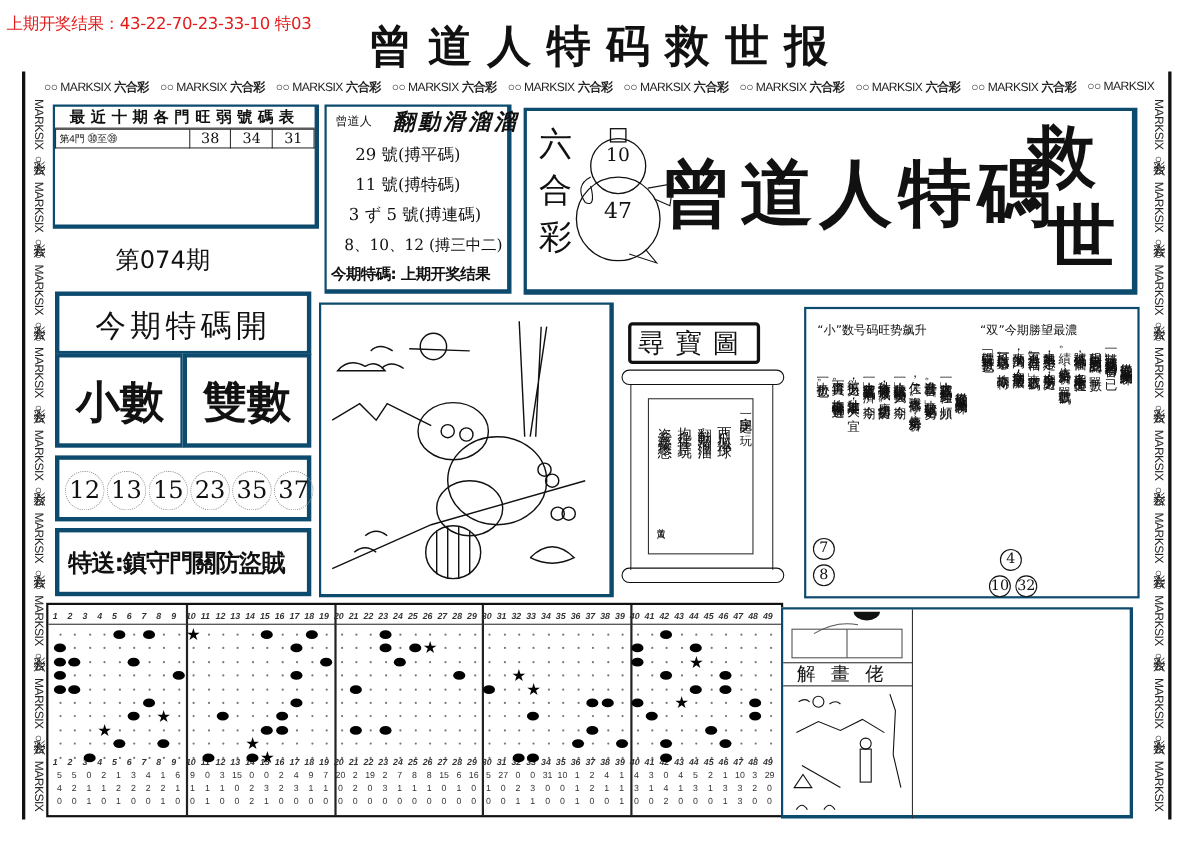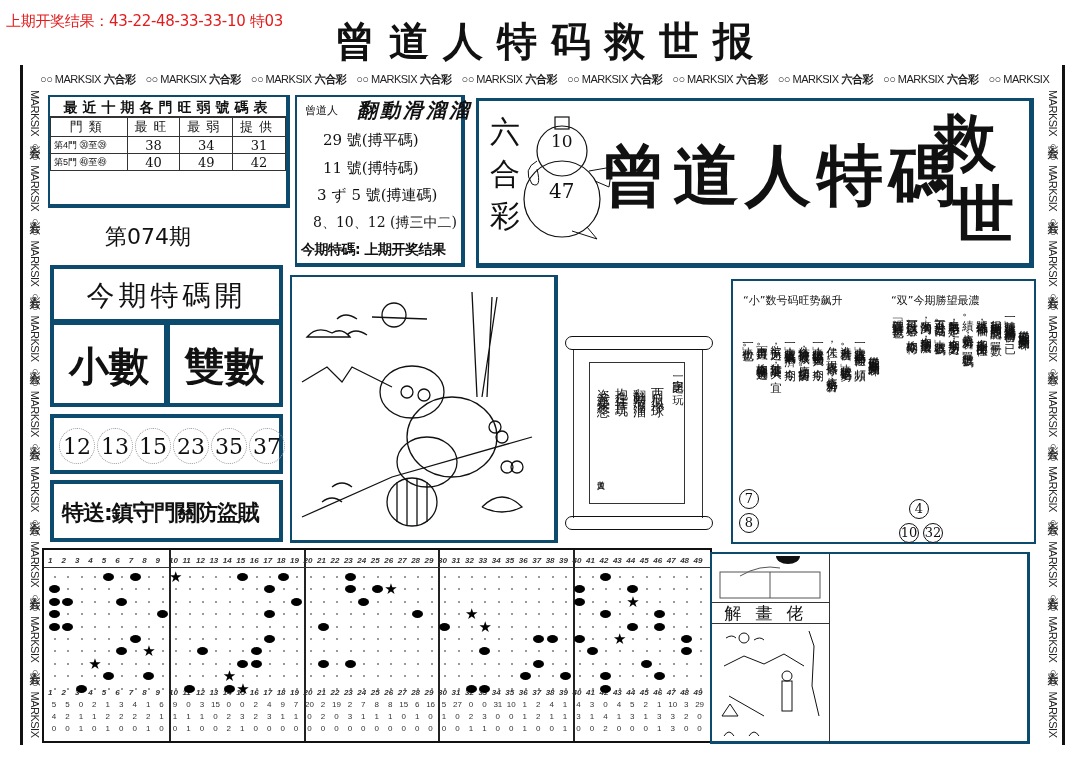--- a/index.html
+++ b/index.html
@@ -28,21 +28,21 @@
   .cell-dot{position:absolute;width:2px;height:2px;background:#777;border-radius:50%}
   .marker-dot{position:absolute;width:11px;height:8px;background:#000;border-radius:50%}
   .marker-star{position:absolute;font-size:15px;line-height:15px;color:#000}
   .cnt{position:absolute;font-size:8px;font-family:"Liberation Sans",sans-serif;color:#333;text-align:center;width:12px}
   .vdiv{position:absolute;top:0;bottom:0;width:2px;background:#222}
 </style>
 </head>
 <body>
 
 <div class="last-result">
-  <span>上期开奖结果：</span><span>43-22-48-33-33-10</span>&nbsp;<span>特03</span>
+  <span>上期开奖结果：</span><span>43-22-70-23-33-10</span>&nbsp;<span>特03</span>
 </div>
 
 <div class="masthead">曾道人特码救世报</div>
 
 <div class="frame"></div>
 
 <div class="strip-top" id="strip-top">
     <span>○○ <span>MARKSIX</span><b>六合彩</b></span>
     <span>○○ <span>MARKSIX</span><b>六合彩</b></span>
     <span>○○ <span>MARKSIX</span><b>六合彩</b></span>
@@ -54,37 +54,25 @@
     <span>○○ <span>MARKSIX</span><b>六合彩</b></span>
     <span>○○ <span>MARKSIX</span></span>
   </div>
 <div class="strip-side" id="strip-left" style="left:24px;top:90px;height:650px;"><span>MARKSIX 六合彩 ○○ </span><span>MARKSIX 六合彩 ○○ </span><span>MARKSIX 六合彩 ○○ </span><span>MARKSIX 六合彩 ○○ </span><span>MARKSIX 六合彩 ○○ </span><span>MARKSIX 六合彩 ○○ </span><span>MARKSIX 六合彩 ○○ </span><span>MARKSIX 六合彩 ○○ </span><span>MARKSIX 六合彩 ○○ </span></div>
 <div class="strip-side" id="strip-right" style="left:1042px;top:90px;height:650px;"><span>MARKSIX 六合彩 ○○ </span><span>MARKSIX 六合彩 ○○ </span><span>MARKSIX 六合彩 ○○ </span><span>MARKSIX 六合彩 ○○ </span><span>MARKSIX 六合彩 ○○ </span><span>MARKSIX 六合彩 ○○ </span><span>MARKSIX 六合彩 ○○ </span><span>MARKSIX 六合彩 ○○ </span><span>MARKSIX 六合彩 ○○ </span></div>
 
 <div class="box" style="left:48px;top:95px;width:242px;height:113px;border-width:2px 4px 4px 2px;">
   <div class="ten-title">最近十期各門旺弱號碼表</div>
   <table class="ten">
     <tbody>
-        <tr>
-      <th>門類</th>
-      <th>最旺</th>
-      <th>最弱</th>
-      <th>提供</th>
-    </tr>
     <tr>
           <td class="cat">第4門 ㉚至㊴</td>
           <td>38</td>
           <td>34</td>
           <td>31</td>
-        </tr>
-    <tr>
-          <td class="cat">第5門 ㊵至㊾</td>
-          <td>40</td>
-          <td>49</td>
-          <td>42</td>
         </tr>
   </tbody>
     </table>
 </div>
 
 <div class="issue">第074期</div>
 
 <div class="box" style="left:295px;top:95px;width:170px;height:172px;border-width:2px 4px 4px 2px;">
   <div class="treasure-line" style="left:8px;top:6px;font-size:11px;">曾道人</div>
   <div class="treasure-line" style="left:60px;top:0px;font-size:20px;font-style:italic;font-weight:bold;letter-spacing:3px">翻動滑溜溜</div>
@@ -156,20 +144,21 @@
         <circle cx="210" cy="160" r="6"></circle>
         <circle cx="215" cy="190" r="6"></circle>
         <circle cx="225" cy="190" r="6"></circle>
       <path d="M190 230 q20 -20 40 0 q-20 10 -40 0"></path>
       <path d="M40 210 q10 -8 20 0 M30 225 q10 -8 20 0"></path>
     </g>
   </svg>
 </div>
 
 <div class="box" style="left:565px;top:278px;width:160px;height:265px;border:none">
+  <div class="abs" style="left:6px;top:15px;width:120px;height:38px;border:3px solid #111;border-radius:4px;text-align:center;font-size:24px;line-height:32px;letter-spacing:10px">尋寶圖</div>
   <div class="abs" style="left:0;top:58px;width:148px;height:14px;border:1.5px solid #111;border-radius:7px"></div>
   <div class="abs" style="left:8px;top:72px;width:130px;height:168px;border-left:1px solid #333;border-right:1px solid #333"></div>
   <div class="abs" style="left:24px;top:84px;width:96px;height:142px;border:1px solid #333"></div>
   <div class="vcol" style="left:105px;top:92px;font-size:11px">一字記之曰：玩</div>
   <div class="vcol" style="left:84px;top:100px;font-size:13px;line-height:16px;letter-spacing:4px">西瓜似小球</div>
   <div class="vcol" style="left:66px;top:100px;font-size:13px;line-height:16px;letter-spacing:4px">翻動滑溜溜</div>
   <div class="vcol" style="left:48px;top:100px;font-size:13px;line-height:16px;letter-spacing:4px">抱住任意玩</div>
   <div class="vcol" style="left:30px;top:100px;font-size:13px;line-height:16px;letter-spacing:4px">姿意樂悠悠</div>
   <div class="vcol" style="left:28px;top:196px;font-size:8px">曾道人</div>
   <div class="abs" style="left:0;top:238px;width:148px;height:14px;border:1.5px solid #111;border-radius:7px"></div>

